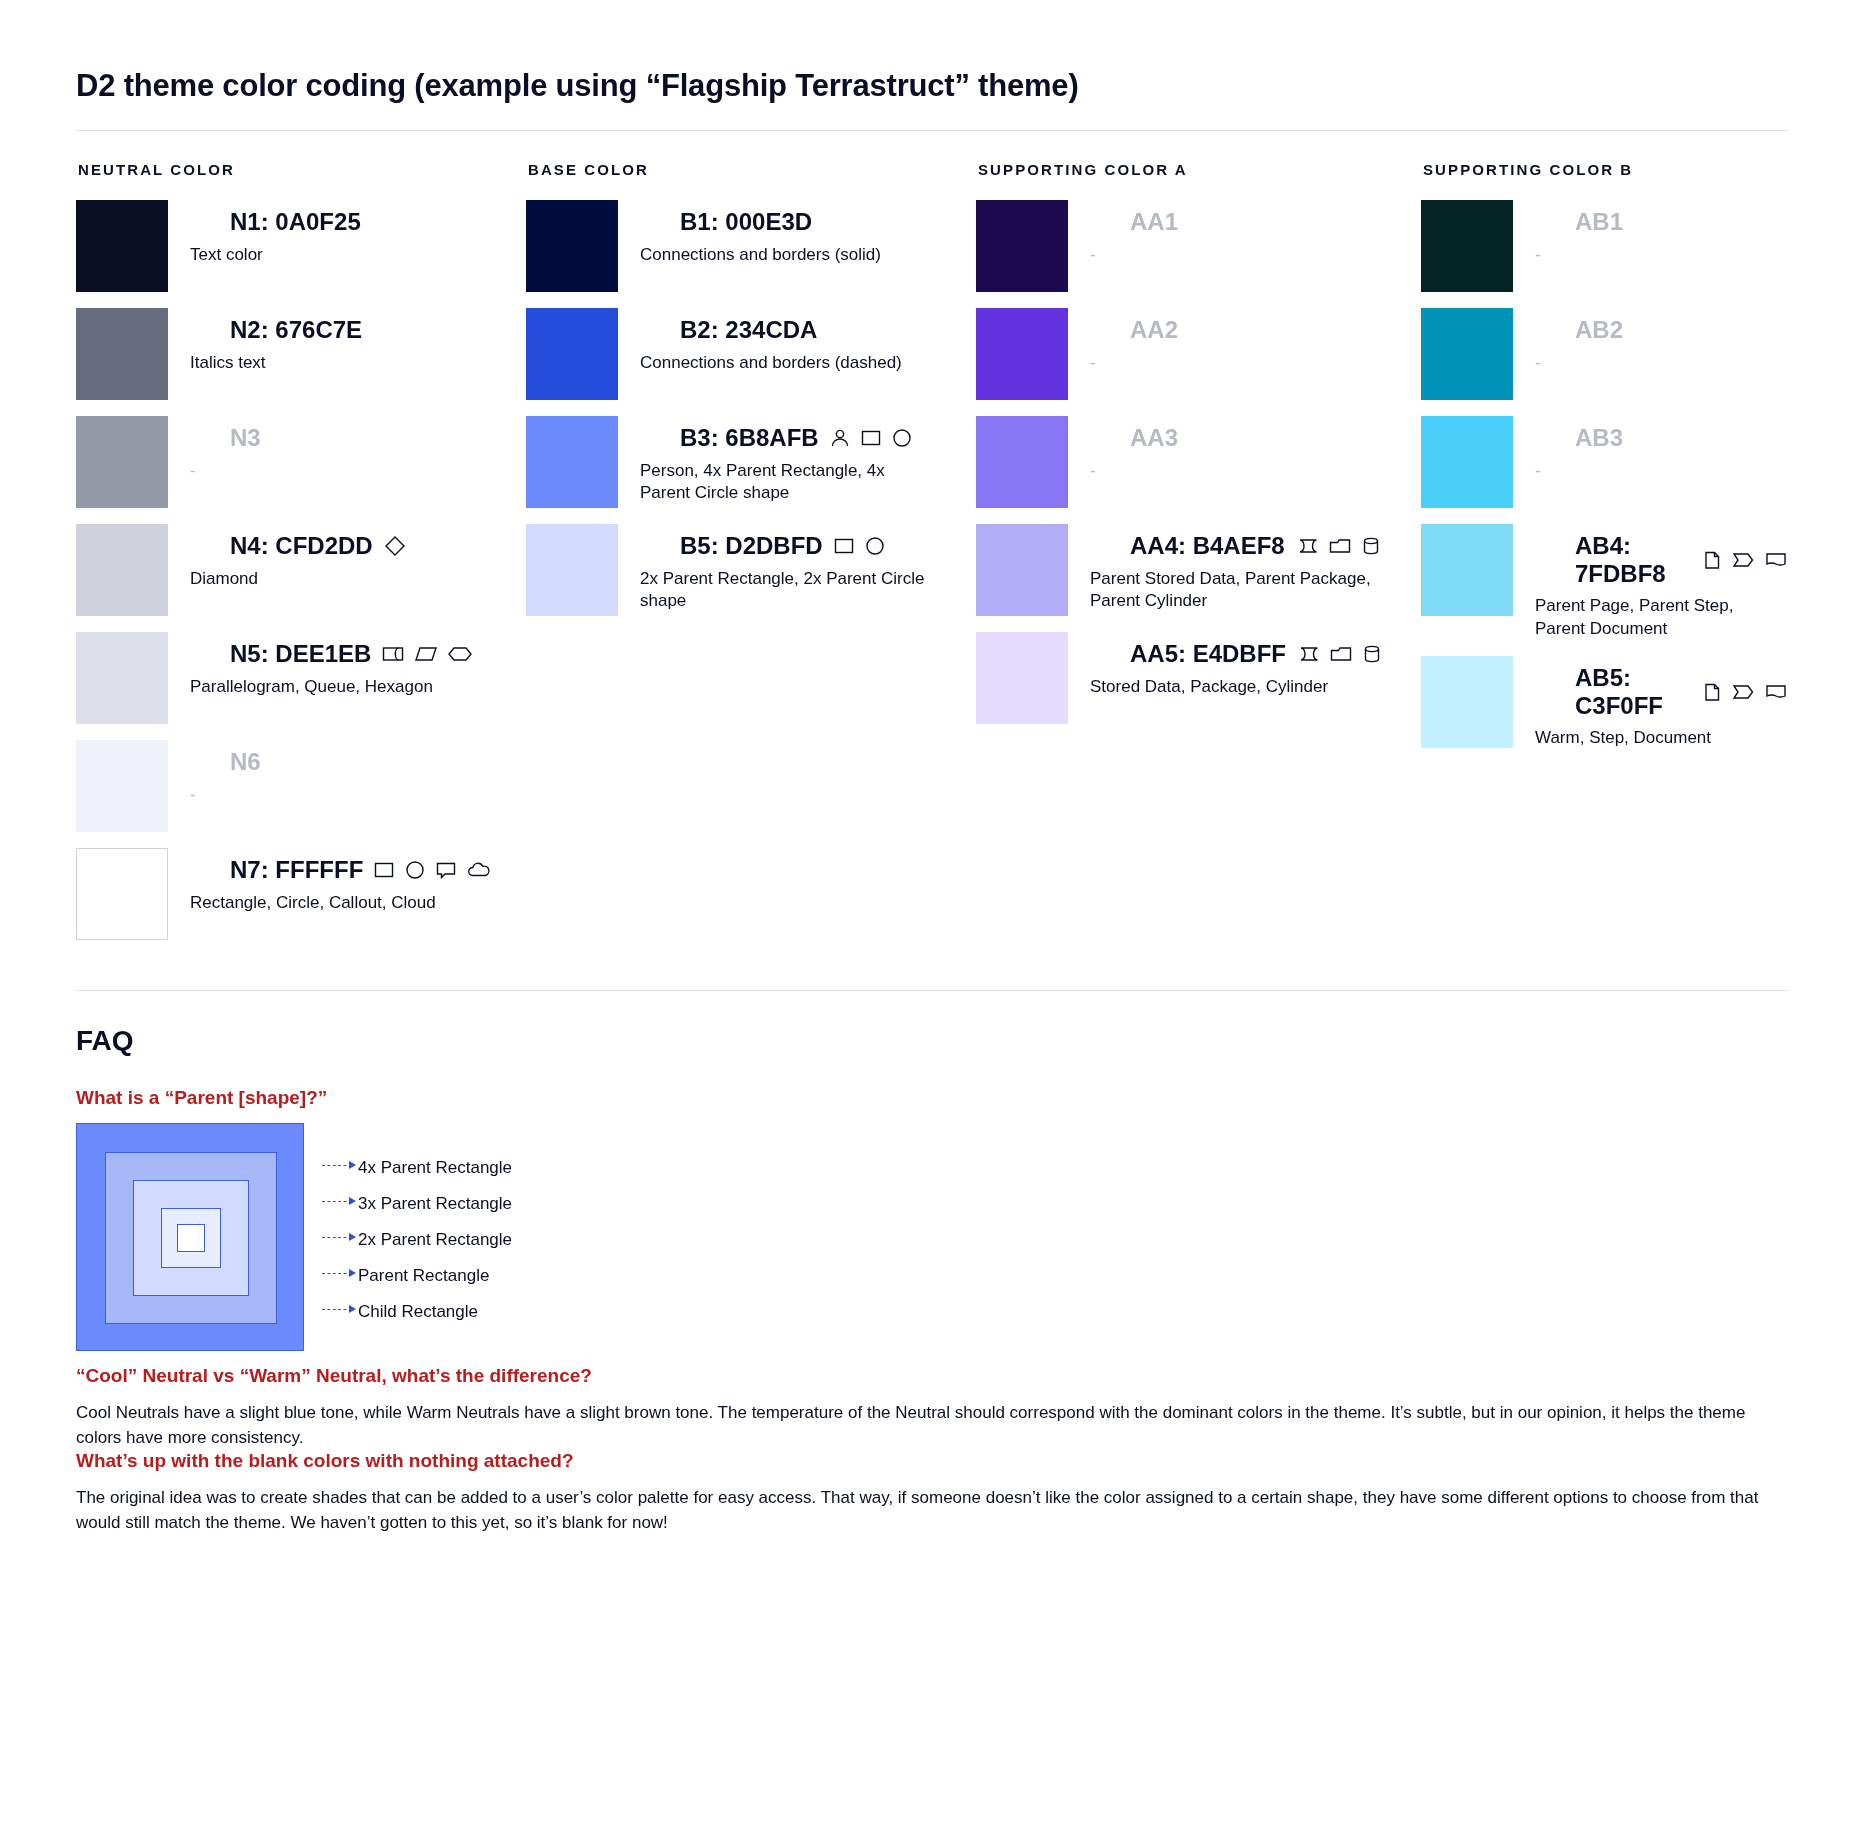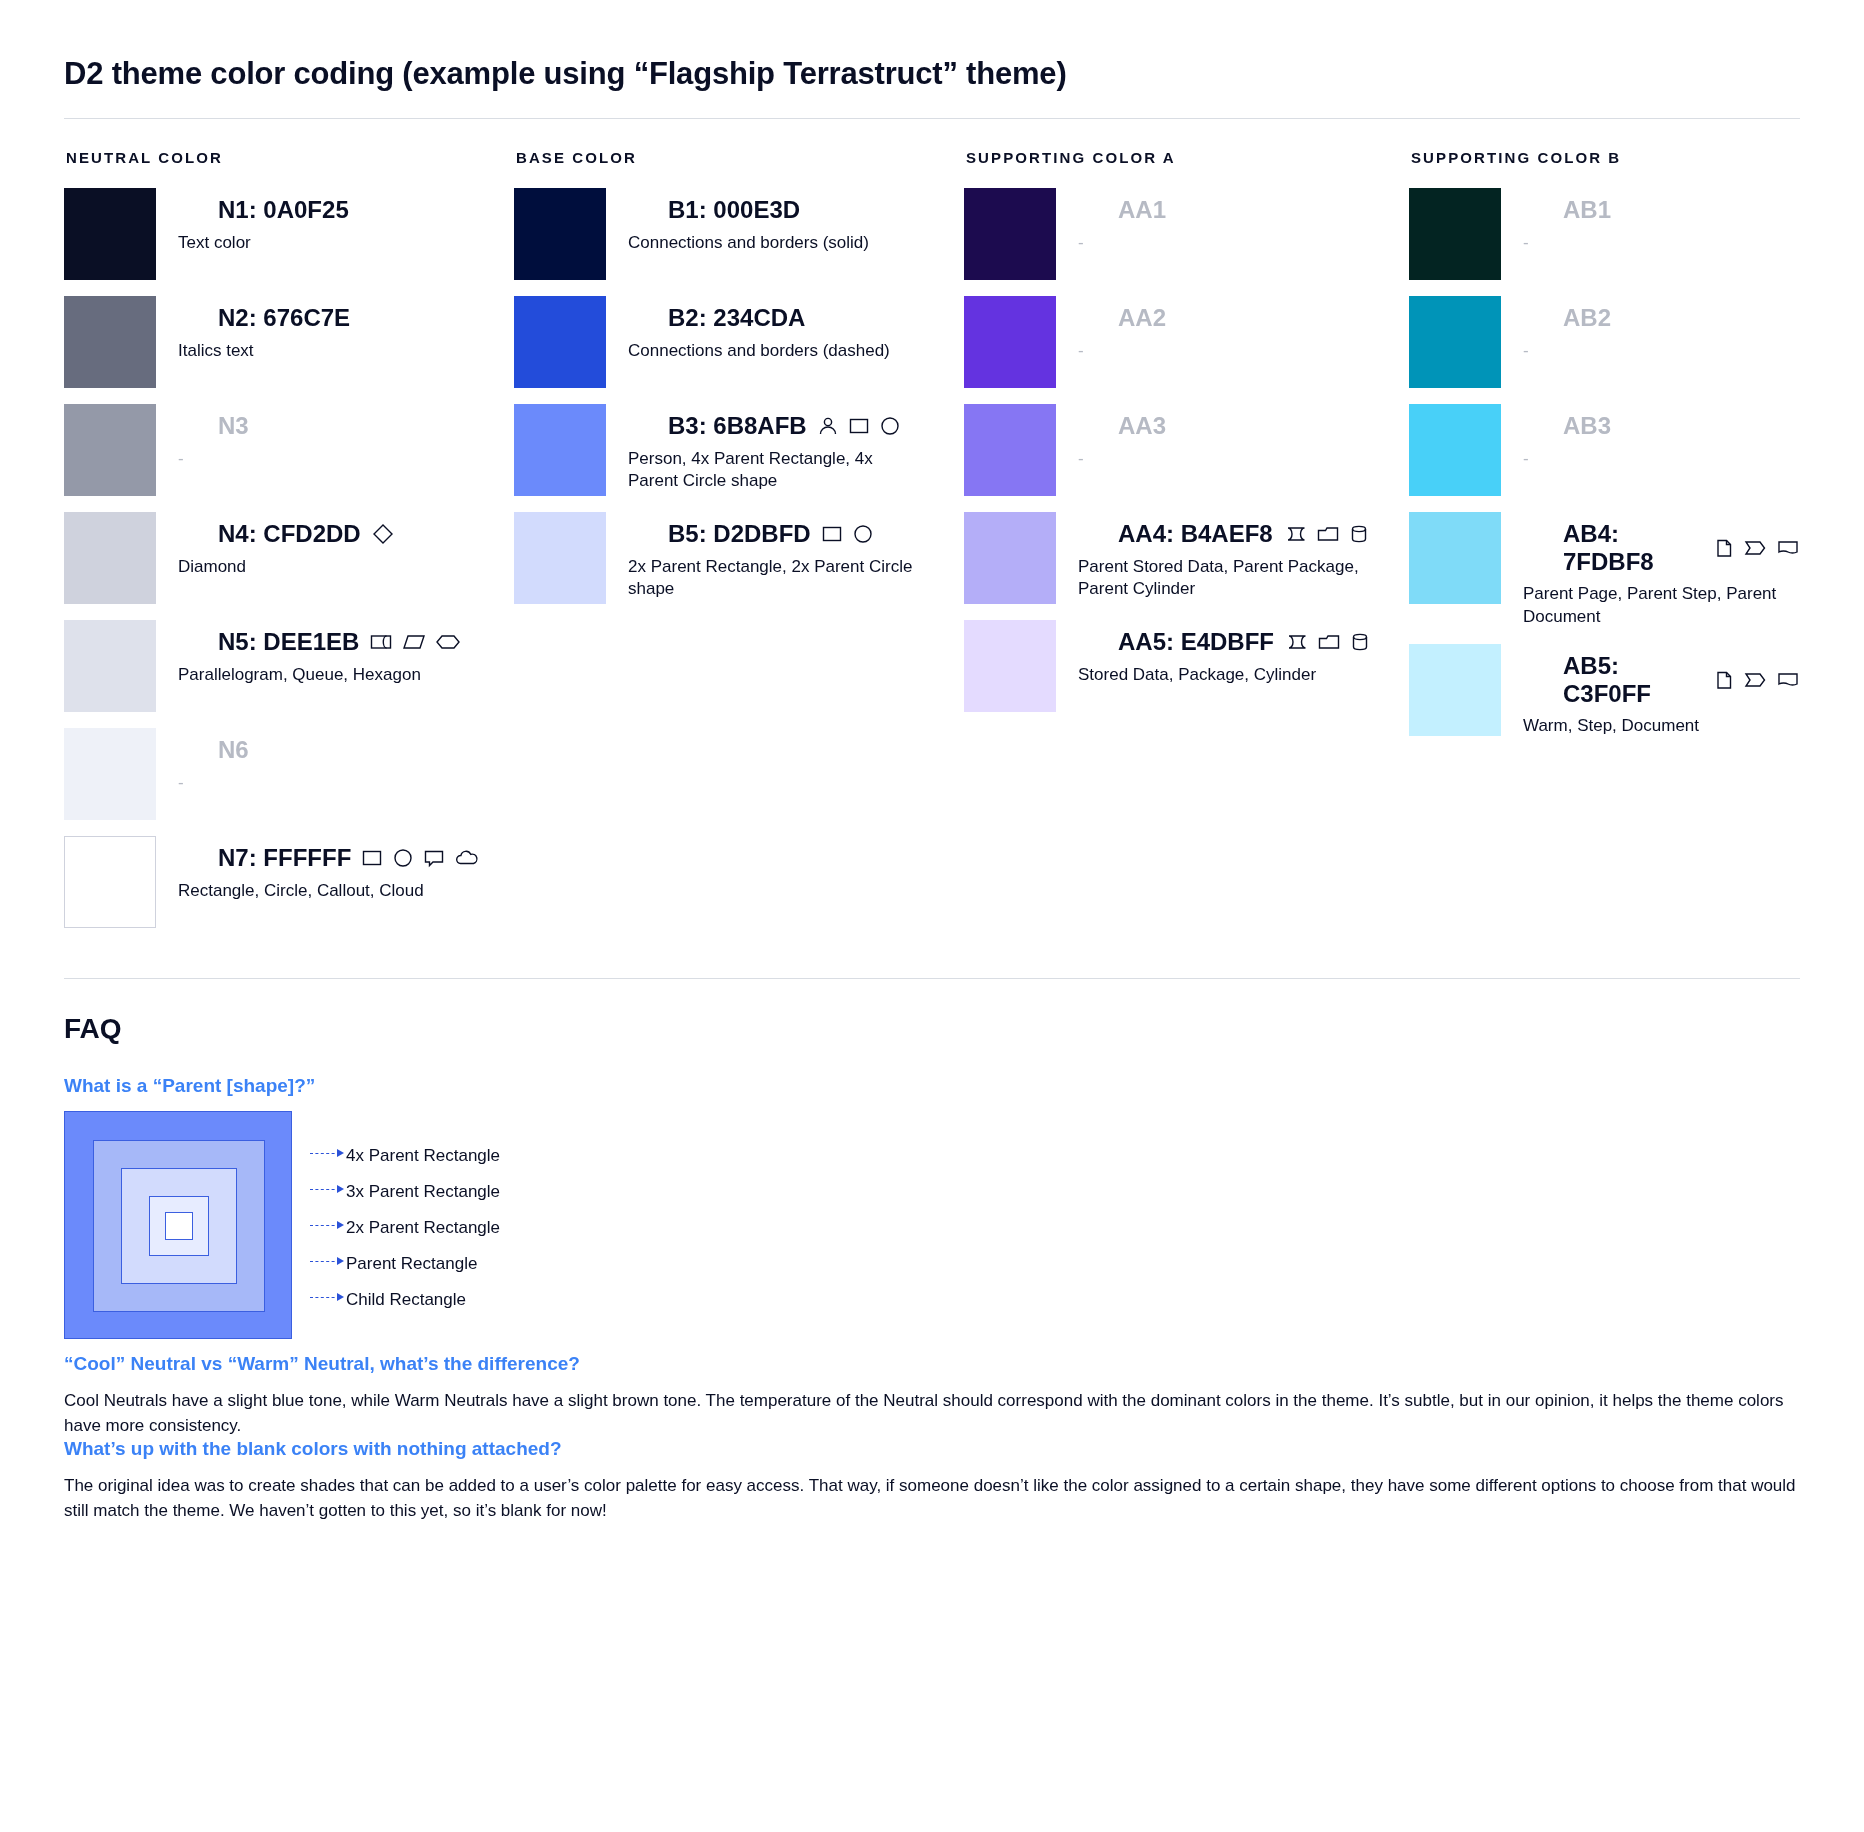--- a/index.html
+++ b/index.html
@@ -6,21 +6,21 @@
   html, body {
     margin: 0; padding: 0;
     background: #ffffff;
     font-family: "Liberation Sans", sans-serif;
     color: #0A0F25;
   }
   .page {
     width: 1864px;
     min-height: 1832px;
     background: #fff;
-    padding: 0;
+    padding: 12px;
     position: relative;
   }
   .inner { padding: 56px 64px 40px 64px; }
 
   h1.title {
     font-size: 31px;
     font-weight: bold;
     letter-spacing: -0.2px;
     margin: 0 0 26px 0;
     color: #0A0F25;
@@ -86,21 +86,21 @@
   h2.faq-title {
     font-size: 28px;
     font-weight: bold;
     margin: 0 0 30px 0;
     color: #0A0F25;
   }
   h3.q {
     font-size: 19px;
     font-weight: bold;
     margin: 0 0 14px 0;
-    color: #3b82f6;
+    color: #b91c1c;
   }
   h3.q.spaced { }
   p.a {
     font-size: 17px;
     line-height: 1.45;
     margin: 0;
     color: #0A0F25;
     max-width: 1740px;
   }
   .diagram-wrap {

